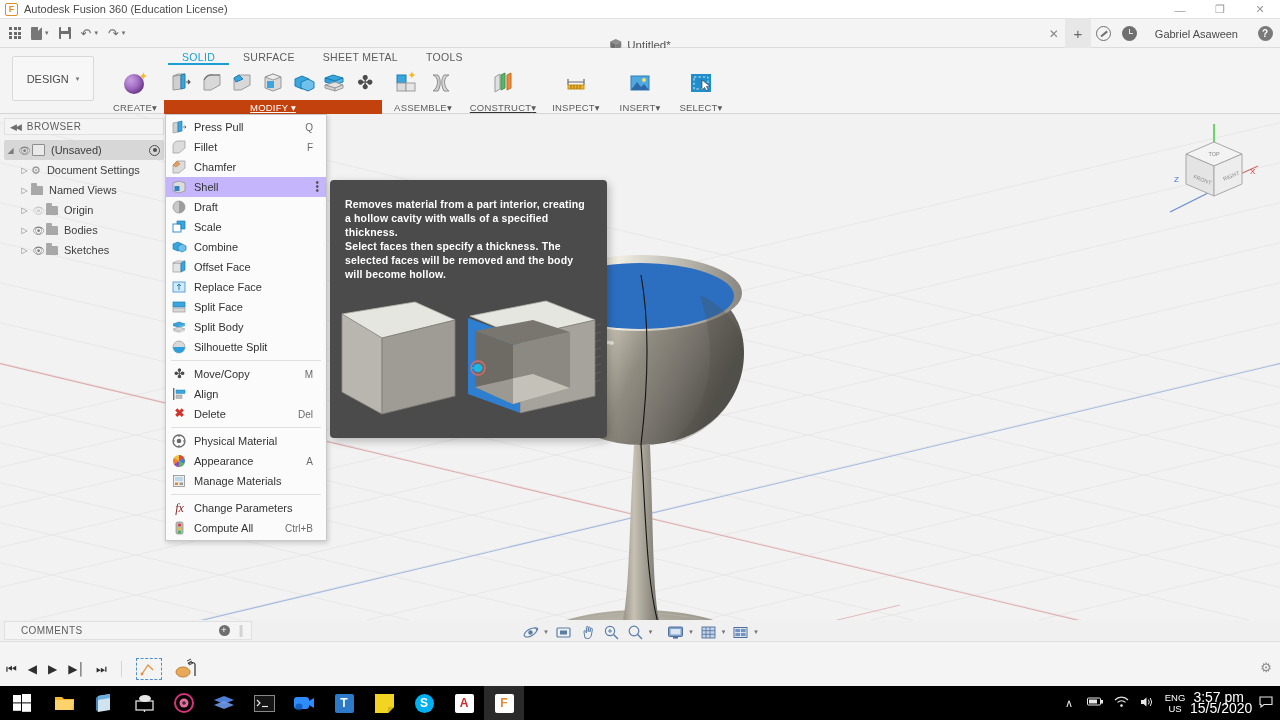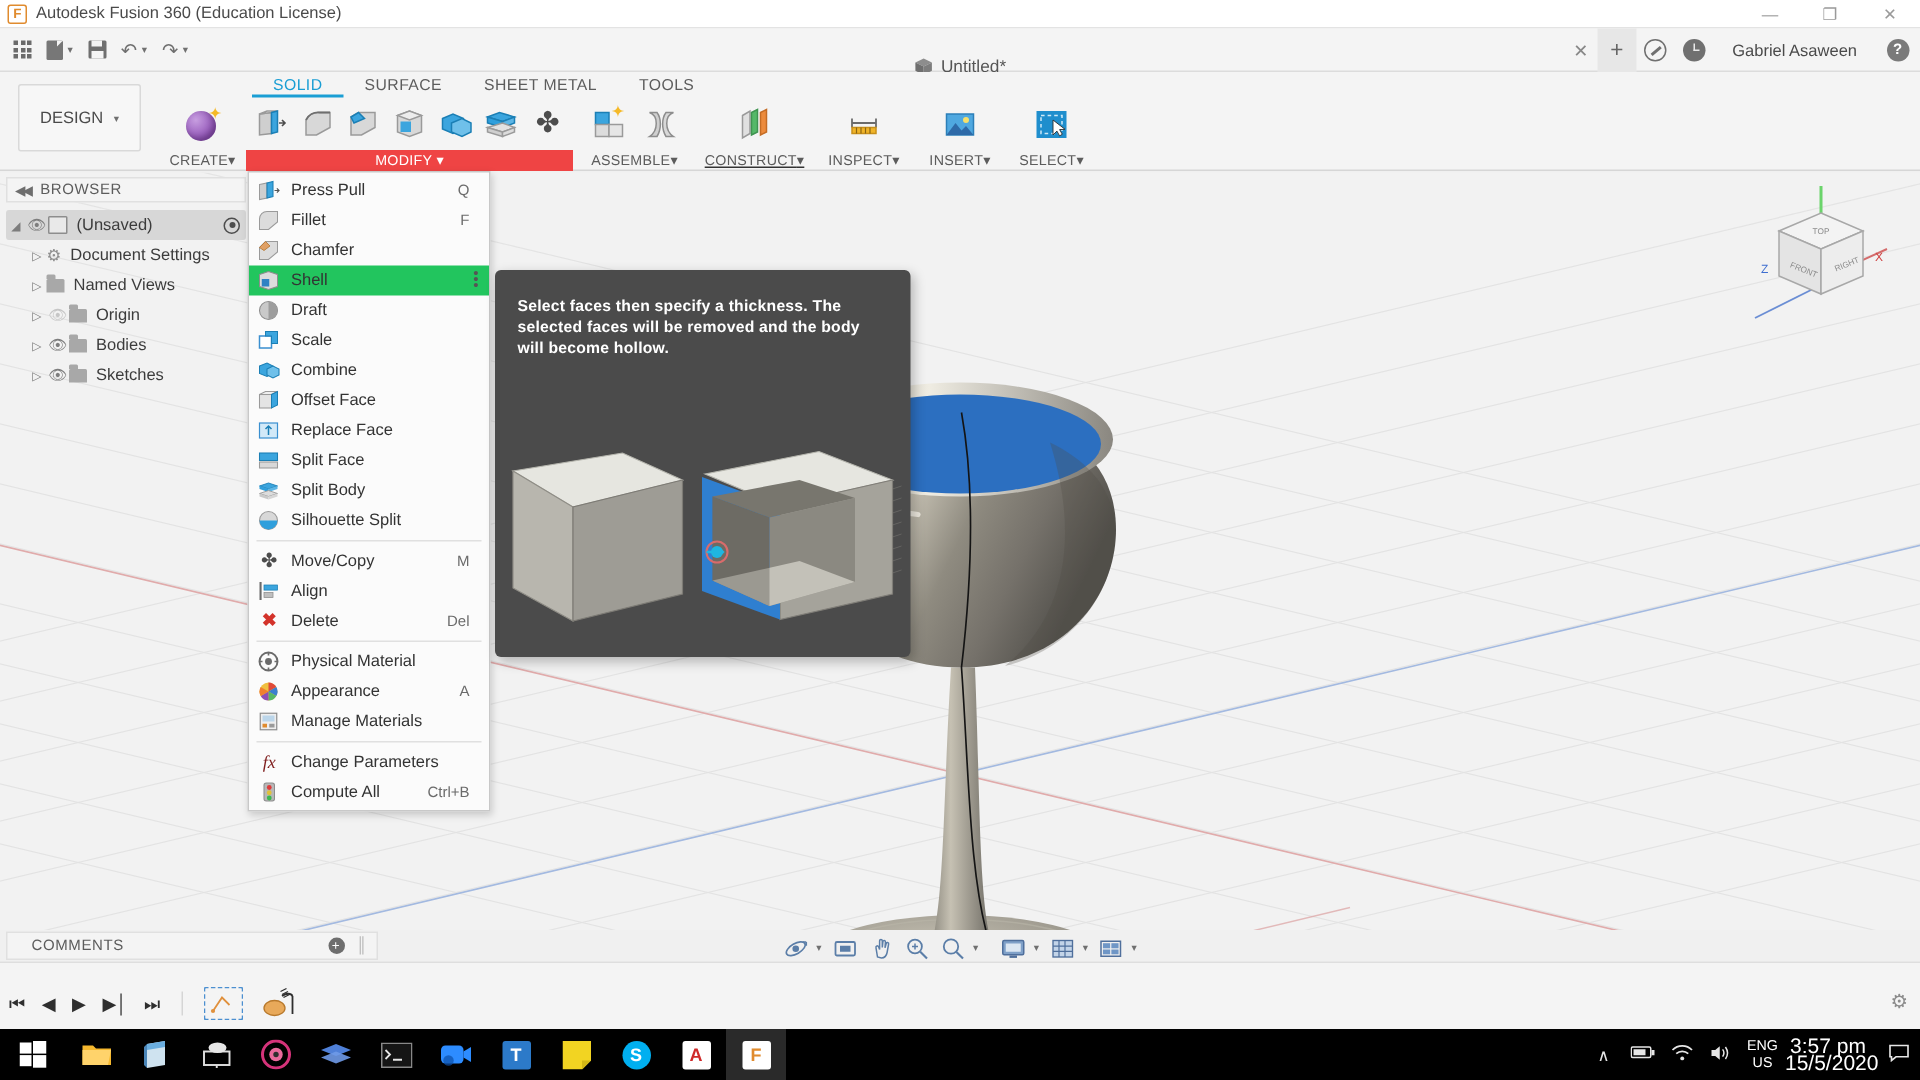--- a/index.html
+++ b/index.html
@@ -102,21 +102,21 @@
   .panel { position:relative; height:49px; }
   .panel-btns { display:flex; align-items:center; height:35px; padding:0 2px; gap:1px; }
   .pbtn {
     width:34px; height:34px; display:flex; align-items:center; justify-content:center;
     border-radius:2px;
   }
   .panel-label {
     height:14px; line-height:14px; text-align:center; font-size:9.5px; color:#5c5c5c;
     letter-spacing:.2px; border-top:1px solid transparent;
   }
-  .panel-label.hl { background:#ef4444; color:#fff; }
+  .panel-label.hl { background:#c2410c; color:#fff;text-decoration:underline; }
 
   
   .ic { position:relative; width:24px; height:24px; }
   .sphere {
     width:20px; height:20px; border-radius:50%;
     background:radial-gradient(circle at 33% 30%, #c79ee0, #8e4fb5 70%);
     position:absolute; left:1px; top:3px;
     box-shadow:inset -2px -2px 4px rgba(0,0,0,.25);
   }
   .star { position:absolute; right:-1px; top:0px; color:#f5b927; font-size:11px; line-height:11px; }
@@ -163,21 +163,21 @@
   .menu {
     position:absolute; left:165px; top:114px; width:162px;
     background:#fbfbfb; border:1px solid #c8c8c8;
     box-shadow:1px 2px 5px rgba(0,0,0,.18);
     padding:2px 0; z-index:40;
   }
   .mrow {
     display:flex; align-items:center; height:20px; padding-left:6px; position:relative;
     font-size:11px; color:#333;
   }
-  .mrow.sel { background:#22c55e; }
+  .mrow.sel { background:#c4b5fd; }
   .mico { width:15px; height:14px; margin-right:7px; position:relative; flex:0 0 15px; }
   .mlabel { flex:1; }
   .mkey { color:#6b6b6b; font-size:10px; padding-right:13px; }
   .mdots { position:absolute; right:7px; color:#555; font-size:10px; letter-spacing:0; line-height:4px; }
   .mdiv { height:1px; background:#e0e0e0; margin:3px 5px; }
   .mi-x { color:#d3332b; font-weight:bold; font-size:12px; line-height:13px; }
   .mi-fx{ color:#7f1d1d; font-style:italic; font-size:12px; line-height:14px; font-family:"Liberation Serif",serif;}
 
   
   .tooltip {
@@ -887,20 +887,21 @@
             <circle cx="7.5" cy="7.5" r="1.6" fill="#e0c03a"></circle>
             <circle cx="7.5" cy="11" r="1.6" fill="#3ab84f"></circle>
           </svg>
       </span>
       <span class="mlabel">Compute All</span>
       <span class="mkey">Ctrl+B</span>
     </div>
   </div>
 
   <div class="tooltip">
+    <div class="tt-p">Removes material from a part interior, creating a hollow cavity with walls of a specified thickness.</div>
     <div class="tt-p">Select faces then specify a thickness. The selected faces will be removed and the body will become hollow.</div>
     <svg class="tt-img" viewBox="0 0 277 158">
 
       <polygon points="12,34 85,22 125,40 52,58" fill="#e6e6e0" stroke="#b5b5ad" stroke-width=".8"></polygon>
       <polygon points="12,34 52,58 52,134 12,112" fill="#b8b6ae" stroke="#8f8d86" stroke-width=".8"></polygon>
       <polygon points="125,40 52,58 52,134 125,116" fill="#9e9c95" stroke="#7d7b75" stroke-width=".8"></polygon>
 
       <polygon points="140,36 216,21 265,40 190,57" fill="#e6e6e0" stroke="#b5b5ad" stroke-width=".8"></polygon>
       <polygon points="265,40 190,57 190,133 265,116" fill="#a5a39b" stroke="#807e78" stroke-width=".8"></polygon>
 

